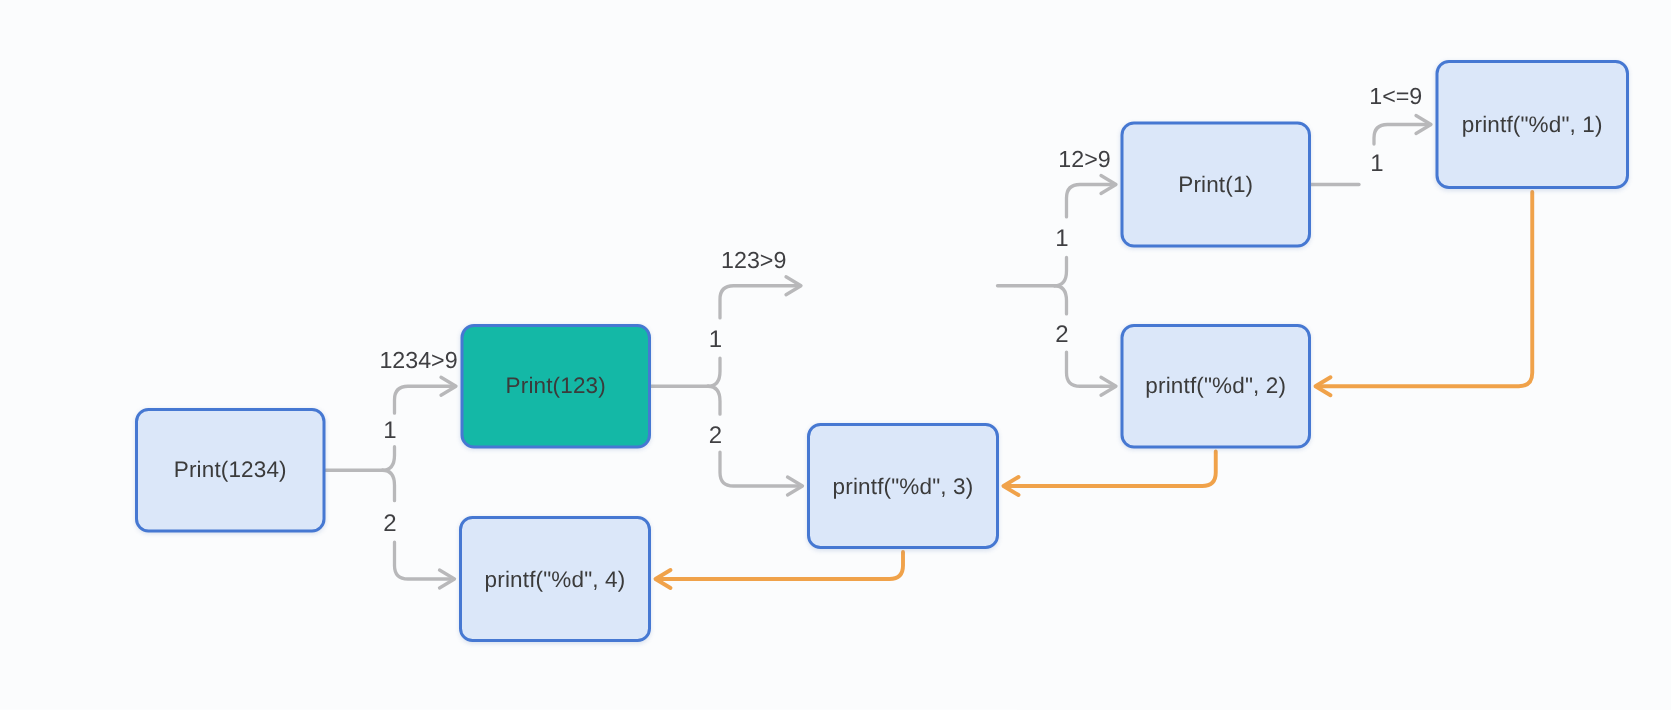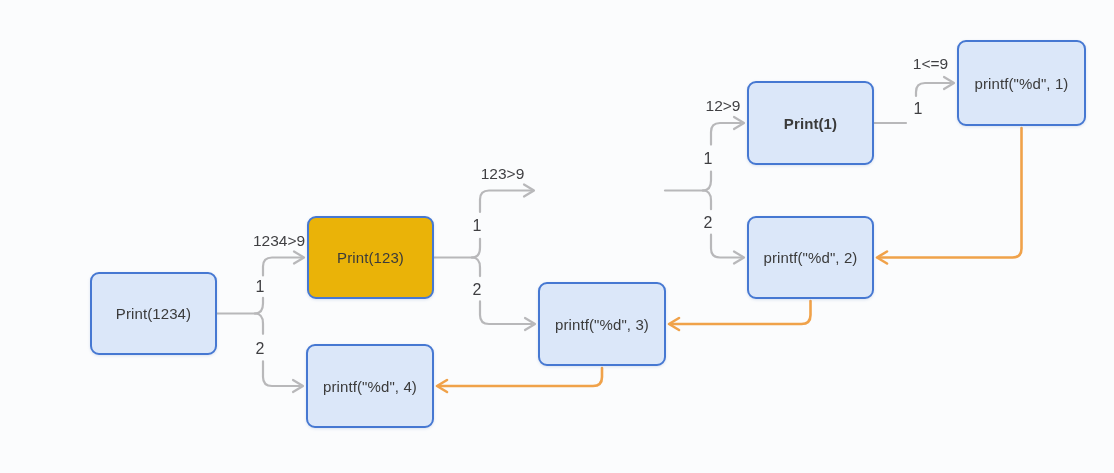--- a/index.html
+++ b/index.html
@@ -74,24 +74,24 @@
       <path d="M 1021.5 128 L 1021.5 248.5 Q 1021.5 257.5 1012.5 257.5 L 879 257.5" fill="none" stroke="#f0a24a" stroke-width="2.6" stroke-linecap="round" stroke-linejoin="round"></path>
       <path d="M 887 251.5 L 877 257.5 L 887 263.5" fill="none" stroke="#f0a24a" stroke-width="2.6" stroke-linecap="round" stroke-linejoin="round"></path>
       <path d="M 810.5 301 L 810.5 315 Q 810.5 324 801.5 324 L 671 324" fill="none" stroke="#f0a24a" stroke-width="2.6" stroke-linecap="round" stroke-linejoin="round"></path>
       <path d="M 679 318 L 669 324 L 679 330" fill="none" stroke="#f0a24a" stroke-width="2.6" stroke-linecap="round" stroke-linejoin="round"></path>
       <path d="M 602 368 L 602 377 Q 602 386 593 386 L 439 386" fill="none" stroke="#f0a24a" stroke-width="2.6" stroke-linecap="round" stroke-linejoin="round"></path>
       <path d="M 447 380 L 437 386 L 447 392" fill="none" stroke="#f0a24a" stroke-width="2.6" stroke-linecap="round" stroke-linejoin="round"></path>
     </svg>
     <div class="node" style="left: 90px; top: 272px; width: 127px; height: 83px; background: rgb(219, 231, 249); border: 2.5px solid rgb(70, 120, 210); color: rgb(59, 59, 59);">
       <span>Print(1234)</span>
     </div>
-    <div class="node" style="left: 307px; top: 216px; width: 127px; height: 83px; background: #eab308; border: 2.5px solid rgb(70, 120, 210); color: rgb(59, 59, 59);">
+    <div class="node" style="left: 307px; top: 216px; width: 127px; height: 83px; background: #14b8a6; border: 2.5px solid rgb(70, 120, 210); color: rgb(59, 59, 59);">
       <span>Print(123)</span>
     </div>
-    <div class="node" style="left: 747px; top: 81px; width: 127px; height: 84px; background: rgb(219, 231, 249); border: 2.5px solid rgb(70, 120, 210); color: rgb(59, 59, 59); font-weight: bold;">
+    <div class="node" style="left: 747px; top: 81px; width: 127px; height: 84px; background: rgb(219, 231, 249); border: 2.5px solid rgb(70, 120, 210); color: rgb(59, 59, 59);">
       <span>Print(1)</span>
     </div>
     <div class="node" style="left: 957px; top: 40px; width: 129px; height: 86px; background: rgb(219, 231, 249); border: 2.5px solid rgb(70, 120, 210); color: rgb(59, 59, 59);">
       <span>printf("%d", 1)</span>
     </div>
     <div class="node" style="left: 747px; top: 216px; width: 127px; height: 83px; background: rgb(219, 231, 249); border: 2.5px solid rgb(70, 120, 210); color: rgb(59, 59, 59);">
       <span>printf("%d", 2)</span>
     </div>
     <div class="node" style="left: 538px; top: 282px; width: 128px; height: 84px; background: rgb(219, 231, 249); border: 2.5px solid rgb(70, 120, 210); color: rgb(59, 59, 59);">
       <span>printf("%d", 3)</span>

